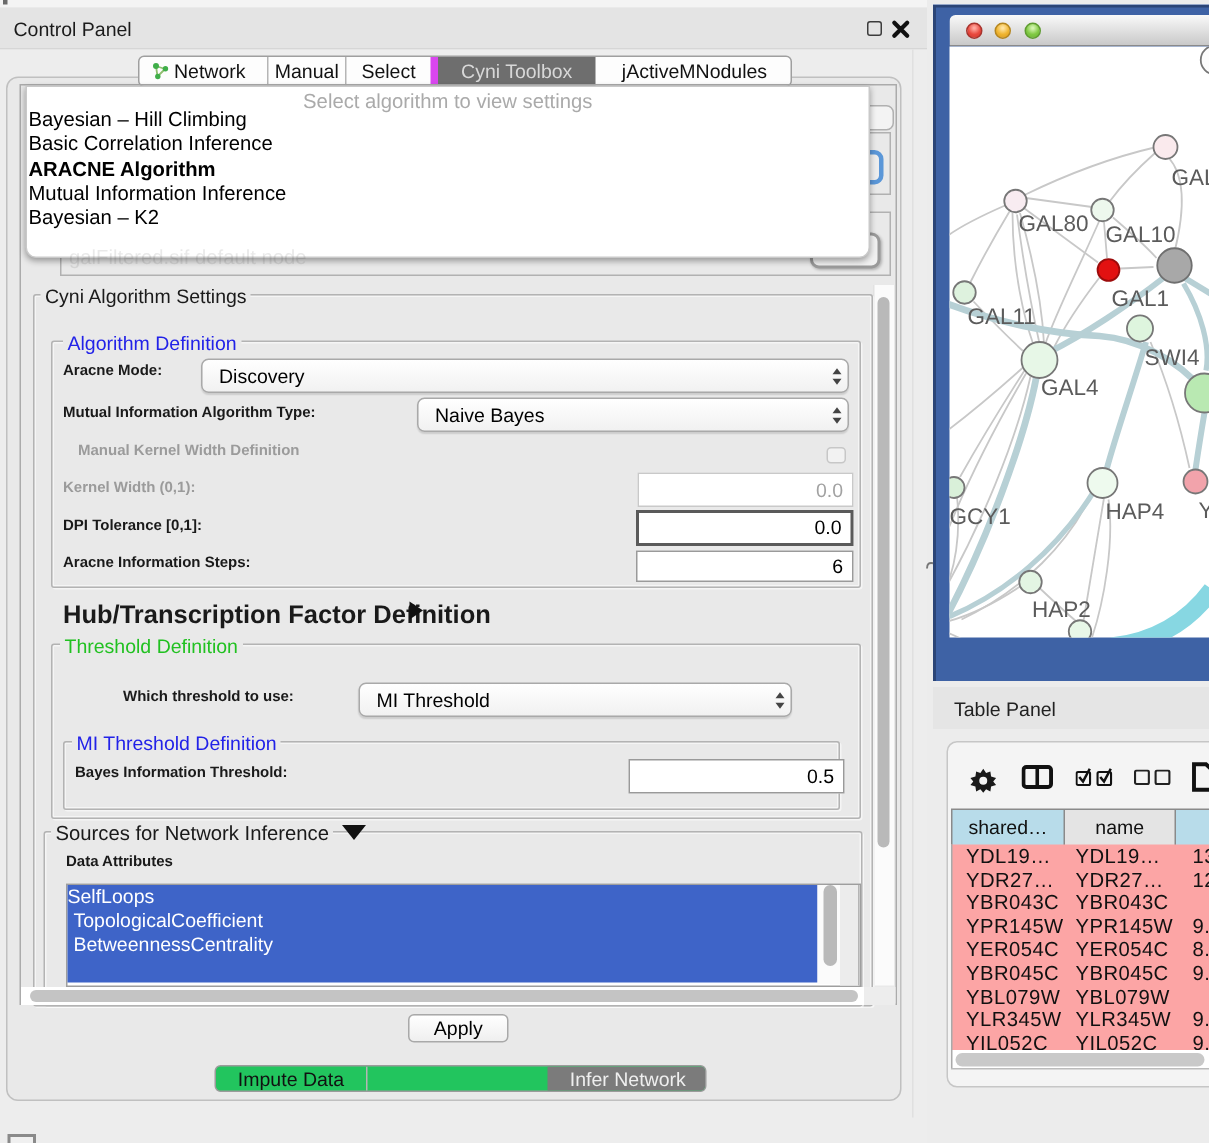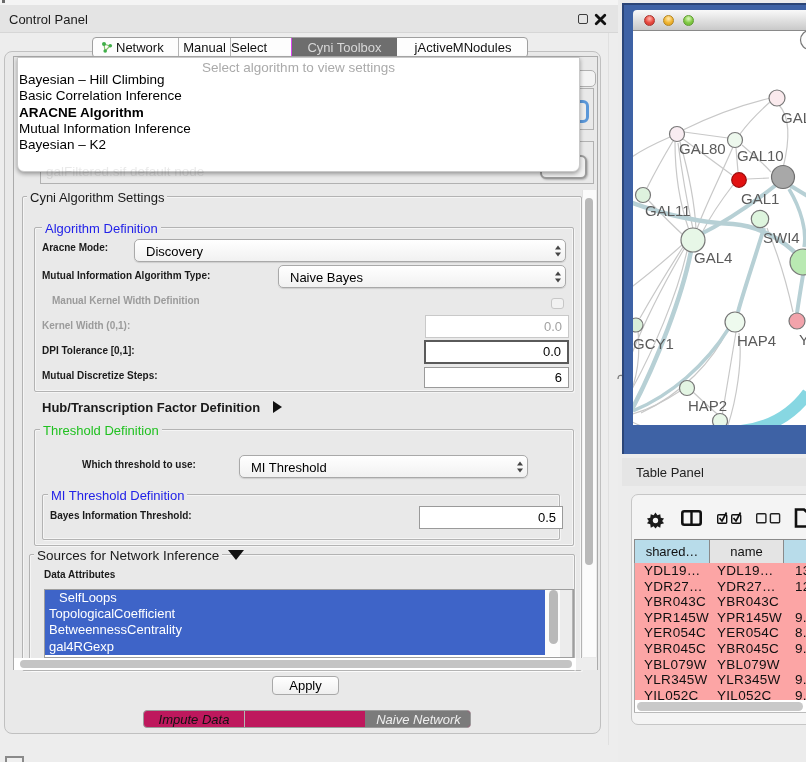--- a/index.html
+++ b/index.html
@@ -34,21 +34,21 @@
  <path d="M2.2 2.2 L10.8 10.8 M10.8 2.2 L2.2 10.8" stroke="#111" stroke-width="2.8" stroke-linecap="round"></path>
 </svg>
 
 <div class="abs" style="left:0;top:33px;width:618px;height:729px;background:#ededed;"></div>
 
 <div class="abs" style="left:4px;top:51px;width:597px;height:683px;background:#e9e9e9;border:1px solid #c0c0c0;border-radius:8px;"></div>
 
 <div class="abs" style="left:92px;top:37px;width:436px;height:21px;background:#fdfdfd;border:1px solid #9f9f9f;border-radius:4px;overflow:hidden;font-size:13px;color:#111;">
   <div style="position:absolute;left:0;top:0;width:86px;height:21px;border-right:1px solid #b5b5b5;"></div>
   <div style="position:absolute;left:86px;top:0;width:52px;height:21px;border-right:1px solid #b5b5b5;text-align:center;line-height:20px;">Manual</div>
-  <div style="position:absolute;left:138px;top:0;width:61px;height:21px;border-right:1px solid #d946ef;line-height:20px;">Select</div>
+  <div style="position:absolute;left:138px;top:0;width:61px;height:21px;border-right:5px solid #d946ef;text-align:center;line-height:20px;">Select</div>
   <div style="position:absolute;left:199px;top:0;width:105px;height:21px;background:#6e6e6e;color:#d8d8d8;text-align:center;line-height:20px;">Cyni Toolbox</div>
   <div style="position:absolute;left:304px;top:0;width:132px;height:21px;text-align:center;line-height:20px;">jActiveMNodules</div>
   <div style="position:absolute;left:23px;top:0;line-height:20px;">Network</div>
 </div>
 <svg class="abs" style="left:101px;top:41px;" width="12" height="13" viewBox="0 0 12 13">
   <path d="M3 3 L9 5 M3 3 L4 10 M9 5 L4 10" stroke="#8fbf6f" stroke-width="1.2" fill="none"></path>
   <circle cx="3" cy="3" r="2" fill="#3fae49"></circle>
     <circle cx="9.3" cy="4.8" r="1.8" fill="#3fae49"></circle>
   <circle cx="4.2" cy="10" r="1.8" fill="#3fae49"></circle>
 </svg>
@@ -79,24 +79,24 @@
 <div class="combo" style="left:278px;top:265px;width:288px;height:23px;">
     <span class="ct">Naive Bayes</span>
     <span class="ar"></span>
   </div>
 <div class="lbl dis" style="left:42px;top:295px;margin-left:10px;">Manual Kernel Width Definition</div>
 <div class="abs" style="left:551px;top:298px;width:13px;height:11px;background:#f2f2f2;border:1px solid #c7c7c7;border-radius:3px;"></div>
 <div class="lbl dis" style="left:42px;top:320px;">Kernel Width (0,1):</div>
 <div class="tf" style="left:425px;top:315px;width:144px;height:23px;color:#a2a2a2;border-color:#c9c9c9;">0.0</div>
 <div class="lbl" style="left:42px;top:345px;">DPI Tolerance [0,1]:</div>
 <div class="tf" style="left:424px;top:340px;width:145px;height:24px;border:2px solid #5a5a5a;line-height:20px;">0.0</div>
-<div class="lbl" style="left:42px;top:370px;">Mutual Discretize Steps:</div>
+<div class="lbl" style="left:42px;top:370px;">Aracne Information Steps:</div>
 <div class="tf" style="left:424px;top:367px;width:145px;height:21px;border-color:#9a9a9a;line-height:19px;">6</div>
 
-<div class="lbl" style="left:42px;top:400px;font-size:13px;">Hub/Transcription Factor Definition</div>
+<div class="lbl" style="left:42px;top:400px;font-size:17px;">Hub/Transcription Factor Definition</div>
 <div class="abs" style="left:273px;top:401px;width:0;height:0;border-top:6px solid transparent;border-bottom:6px solid transparent;border-left:9px solid #111;"></div>
 
 <div class="grp" style="left:34px;top:429px;width:540px;height:117px;"></div>
 <div class="gt" style="left:40px;top:423px;color:#21c121;">Threshold Definition</div>
 <div class="lbl" style="left:82px;top:459px;">Which threshold to use:</div>
 <div class="combo" style="left:239px;top:455px;width:289px;height:23px;">
     <span class="ct">MI Threshold</span>
     <span class="ar"></span>
   </div>
 <div class="grp" style="left:42px;top:494px;width:518px;height:46px;"></div>
@@ -105,38 +105,37 @@
 <div class="tf" style="left:419px;top:506px;width:144px;height:23px;border-color:#9a9a9a;">0.5</div>
 
 <div class="grp" style="left:29px;top:554px;width:546px;height:117px;"></div>
 <div class="gt" style="left:34px;top:548px;color:#1a1a1a;font-size:13.5px;">Sources for Network Inference</div>
 <div class="abs" style="left:228px;top:550px;width:0;height:0;border-left:8px solid transparent;border-right:8px solid transparent;border-top:10px solid #111;"></div>
 <div class="lbl" style="left:44px;top:569px;">Data Attributes</div>
 
 <div class="abs" style="left:44px;top:589px;width:530px;height:69px;background:#ffffff;border:1px solid #9e9e9e;"></div>
 <div class="abs" style="left:560px;top:589.5px;width:13px;height:67px;background:#ececec;border-right:1px solid #b5b5b5;"></div>
 <div class="abs" style="left:45px;top:589.5px;width:500px;height:65.5px;background:#3e64c8;color:#ffffff;font-size:13px;overflow:hidden;">
-  <div style="height:16.4px;line-height:16.4px;padding-left:14px;">SelfLoops</div>
+  <div style="height:16.4px;line-height:16.4px;padding-left:0;">SelfLoops</div>
   <div style="height:16.4px;line-height:16.4px;padding-left:4px;">TopologicalCoefficient</div>
   <div style="height:16.4px;line-height:16.4px;padding-left:4px;">BetweennessCentrality</div>
-  <div style="height:16.4px;line-height:16.4px;padding-left:4px;">gal4RGexp</div>
 </div>
 <div class="abs" style="left:545px;top:590px;width:15px;height:66px;background:#fbfbfb;"></div>
 <div class="abs" style="left:549px;top:590px;width:9px;height:54px;background:#b9b9b9;border-radius:4.5px;"></div>
 
 <div class="abs" style="left:14px;top:658px;width:562px;height:12px;background:#ffffff;"></div>
 <div class="abs" style="left:576px;top:658px;width:21px;height:12px;background:#ededed;"></div>
 <div class="abs" style="left:20px;top:659.5px;width:552px;height:8.5px;background:#c4c4c4;border-radius:4px;"></div>
 
 <div class="abs" style="left:272px;top:676px;width:67px;height:19px;background:linear-gradient(#ffffff,#efefef);border:1px solid #a9a9a9;border-radius:4px;text-align:center;font-size:13px;line-height:17px;color:#000;">Apply</div>
 
-<div class="abs" style="left:143px;top:710px;width:328px;height:18px;background:#be185d;border:1px solid #9b9b9b;border-radius:4px;overflow:hidden;font-size:13px;color:#111;font-style:italic;">
+<div class="abs" style="left:143px;top:710px;width:328px;height:18px;background:#22c55e;border:1px solid #9b9b9b;border-radius:4px;overflow:hidden;font-size:13px;color:#111;">
   <div style="position:absolute;left:0;top:0;width:101px;height:18px;border-right:1px solid #b5b5b5;text-align:center;line-height:17px;">Impute Data</div>
   <div style="position:absolute;left:101px;top:0;width:120px;height:18px;border-right:1px solid #b5b5b5;text-align:center;line-height:17px;margin-top:19px;">Discretize Data</div>
-  <div style="position:absolute;left:221px;top:0;width:107px;height:18px;background:#7b7b7b;color:#efefef;text-align:center;line-height:17px;">Naive Network</div>
+  <div style="position:absolute;left:221px;top:0;width:107px;height:18px;background:#7b7b7b;color:#efefef;text-align:center;line-height:17px;">Infer Network</div>
 </div>
 
 <div class="abs" style="left:17px;top:57px;width:563px;height:115px;background:#ffffff;border:1px solid #c9c9c9;border-radius:0 0 7px 7px;box-shadow:0 2px 4px rgba(0,0,0,0.35);font-size:13.5px;color:#000;">
   <div style="position:absolute;left:0;top:2px;width:100%;text-align:center;color:#aaaaaa;">Select algorithm to view settings</div>
   <div style="position:absolute;left:1px;top:14px;line-height:16px;">Bayesian – Hill Climbing</div>
   <div style="position:absolute;left:1px;top:30px;line-height:16px;">Basic Correlation Inference</div>
   <div style="position:absolute;left:1px;top:46.5px;line-height:16px;font-weight:bold;">ARACNE Algorithm</div>
   <div style="position:absolute;left:1px;top:63px;line-height:16px;">Mutual Information Inference</div>
   <div style="position:absolute;left:1px;top:79px;line-height:16px;">Bayesian – K2</div>
   <div style="position:absolute;left:28px;top:106px;line-height:16px;color:rgba(40,40,40,0.10);">galFiltered.sif default node</div>

